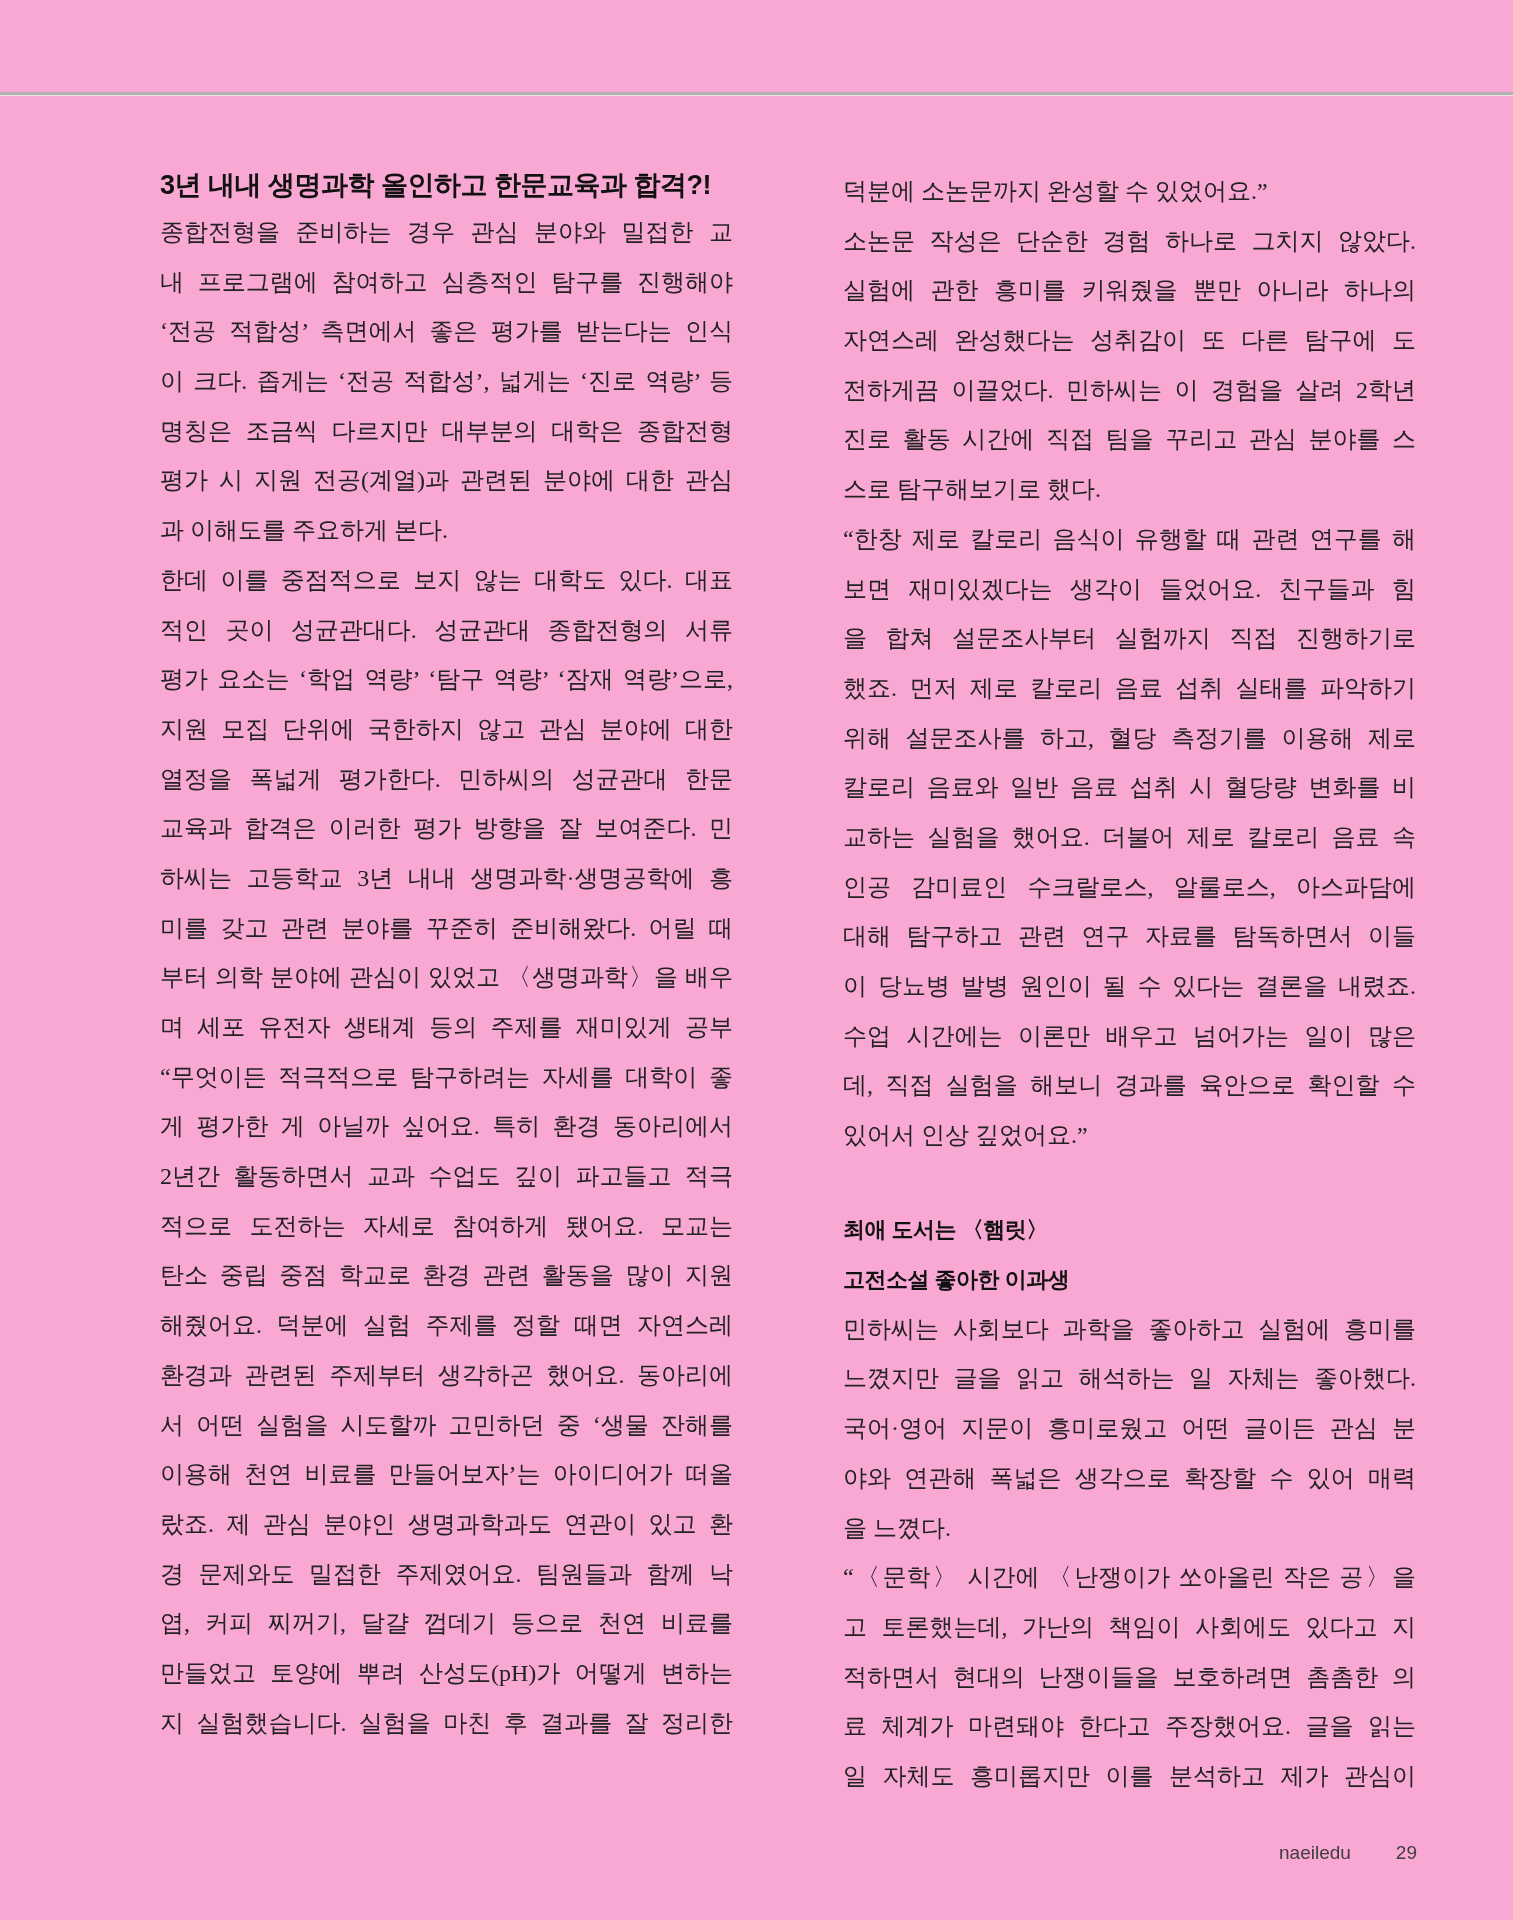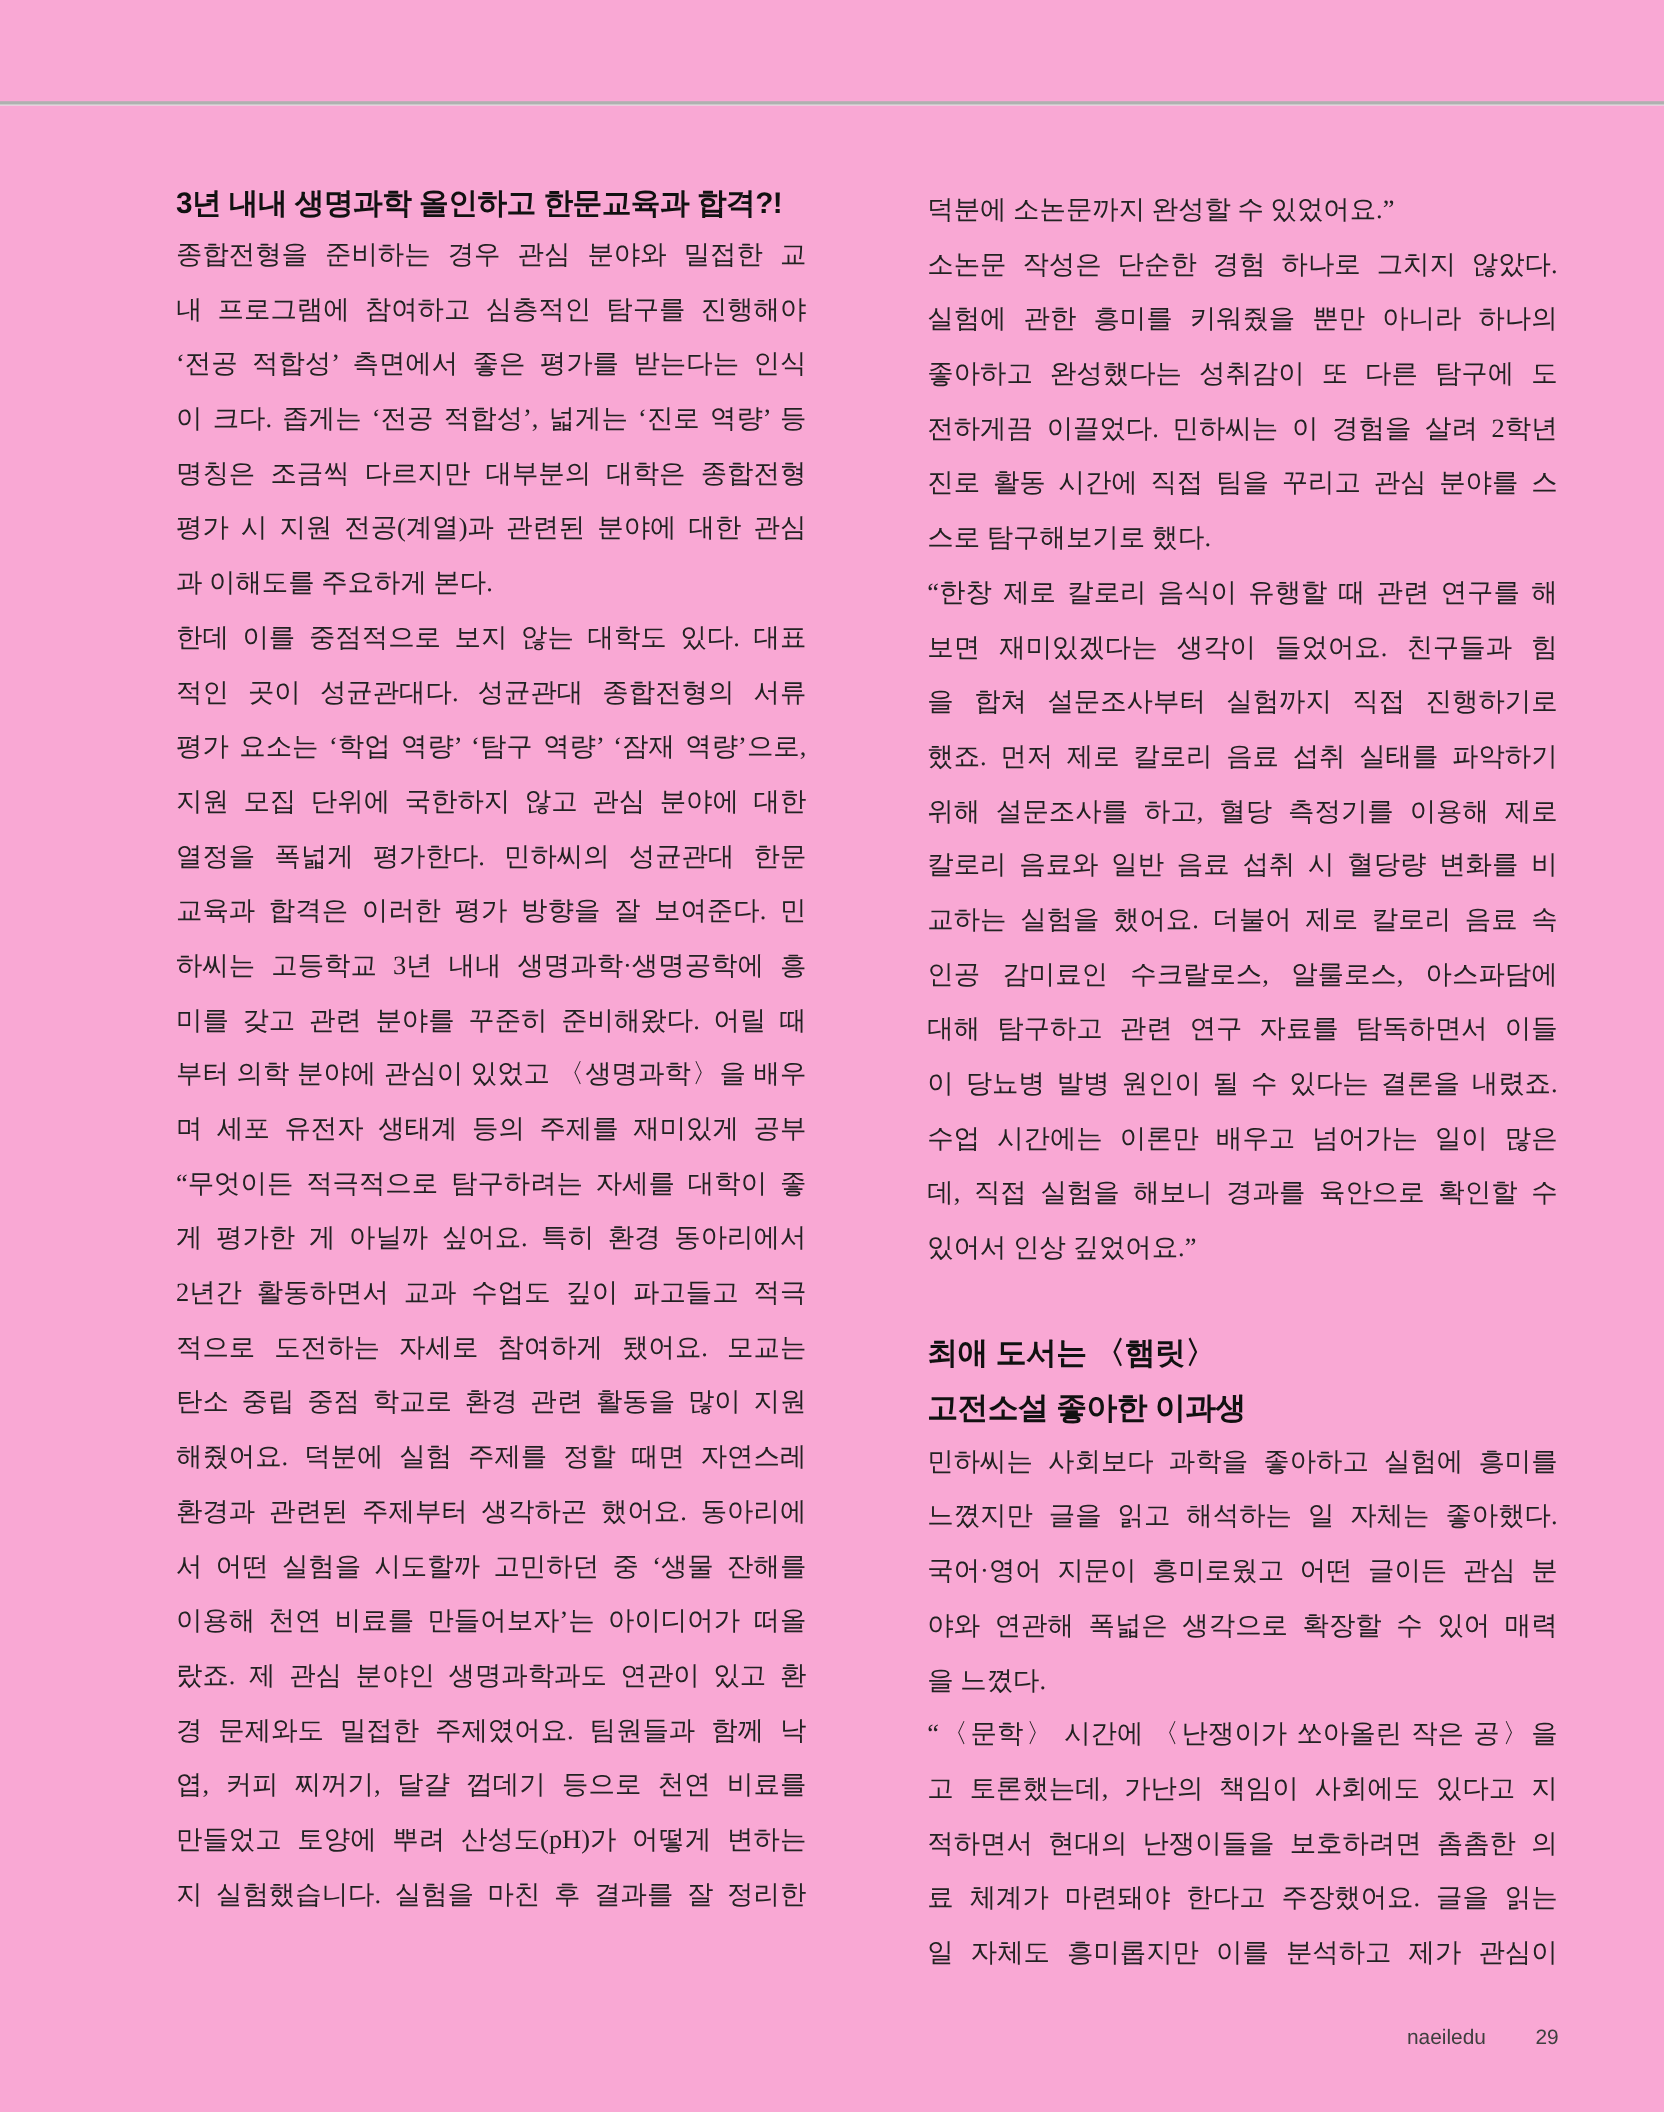--- a/index.html
+++ b/index.html
@@ -50,21 +50,21 @@
     height: 49.7px;
     overflow: hidden;
     text-align: justify;
     text-align-last: justify;
   }
   .line.end { text-align-last: left; }
   .subhead {
     margin-top: 44px;
     font-family: "Liberation Sans", "DejaVu Sans", sans-serif;
     font-weight: 700;
-    font-size: 28px;
+    font-size: 22px;
     line-height: 50px;
     color: #111111;
     letter-spacing: -0.5px;
   }
   .subhead-line { text-align: left; }
   .footer {
     position: absolute;
     top: 1842px;
     right: 96px;
     display: flex;
@@ -117,21 +117,21 @@
           <div class="line">만들었고 토양에 뿌려 산성도(pH)가 어떻게 변하는</div>
           <div class="line">지 실험했습니다. 실험을 마친 후 결과를 잘 정리한</div>
         </div>
     </div>
 
     <div class="col col-right">
       <div>
           <div class="line end">덕분에 소논문까지 완성할 수 있었어요.”</div>
           <div class="line">소논문 작성은 단순한 경험 하나로 그치지 않았다.</div>
           <div class="line">실험에 관한 흥미를 키워줬을 뿐만 아니라 하나의</div>
-          <div class="line">좋아하고 완성했다는 성취감이 또 다른 탐구에 도</div>
+          <div class="line">자연스레 완성했다는 성취감이 또 다른 탐구에 도</div>
           <div class="line">전하게끔 이끌었다. 민하씨는 이 경험을 살려 2학년</div>
           <div class="line">진로 활동 시간에 직접 팀을 꾸리고 관심 분야를 스</div>
           <div class="line end">스로 탐구해보기로 했다.</div>
           <div class="line">“한창 제로 칼로리 음식이 유행할 때 관련 연구를 해</div>
           <div class="line">보면 재미있겠다는 생각이 들었어요. 친구들과 힘</div>
           <div class="line">을 합쳐 설문조사부터 실험까지 직접 진행하기로</div>
           <div class="line">했죠. 먼저 제로 칼로리 음료 섭취 실태를 파악하기</div>
           <div class="line">위해 설문조사를 하고, 혈당 측정기를 이용해 제로</div>
           <div class="line">칼로리 음료와 일반 음료 섭취 시 혈당량 변화를 비</div>
           <div class="line">교하는 실험을 했어요. 더불어 제로 칼로리 음료 속</div>

